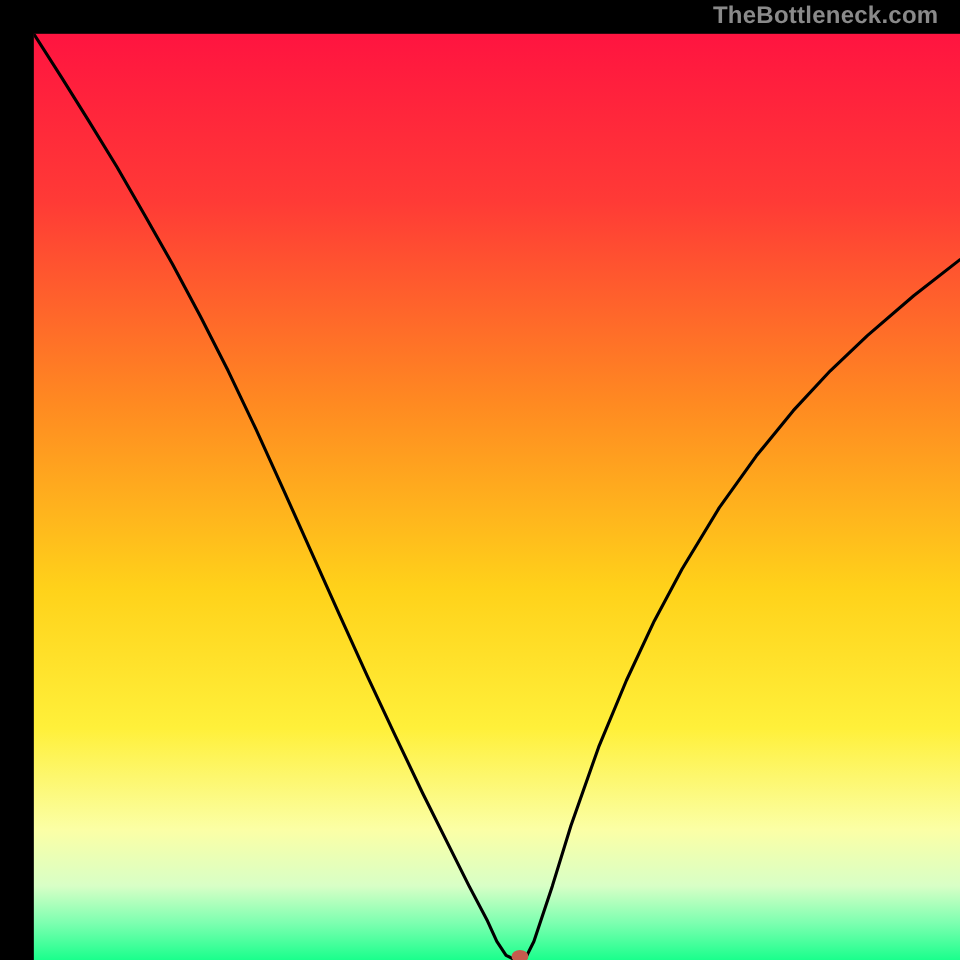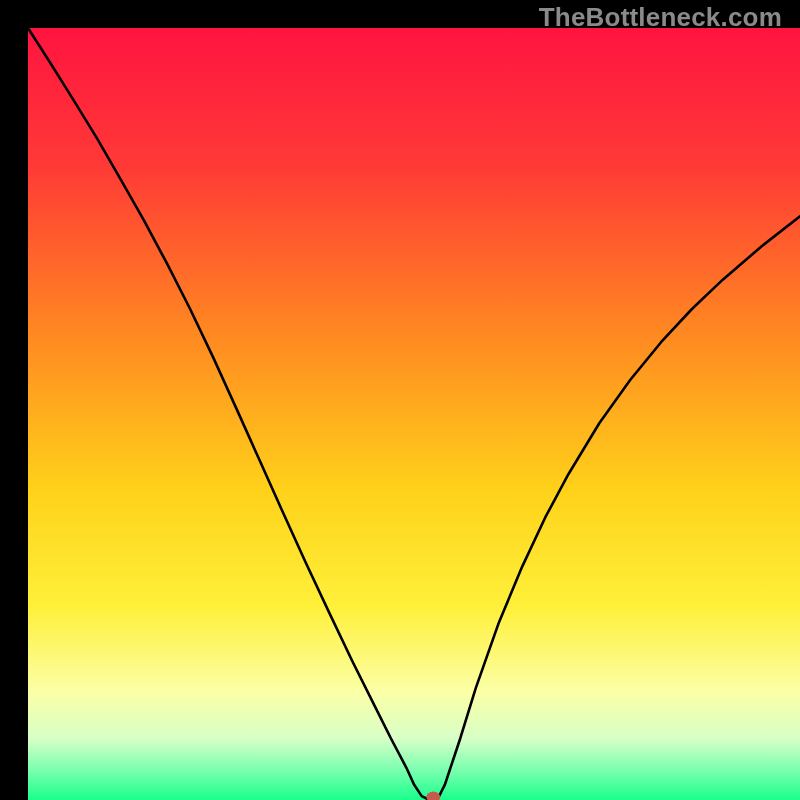--- a/index.html
+++ b/index.html
@@ -23,21 +23,21 @@
     left: 14px;
     top: 14px;
     width: 772px;
     height: 772px;
   }
   .watermark {
     position: absolute;
     top: 2px;
     right: 18px;
     font-family: Arial, Helvetica, sans-serif;
-    font-size: 26px;
+    font-size: 20px;
     font-weight: 600;
     color: #8a8a8a;
     letter-spacing: 0.2px;
   }
   svg {
     display: block;
   }
 </style>
 </head>
 <body>

